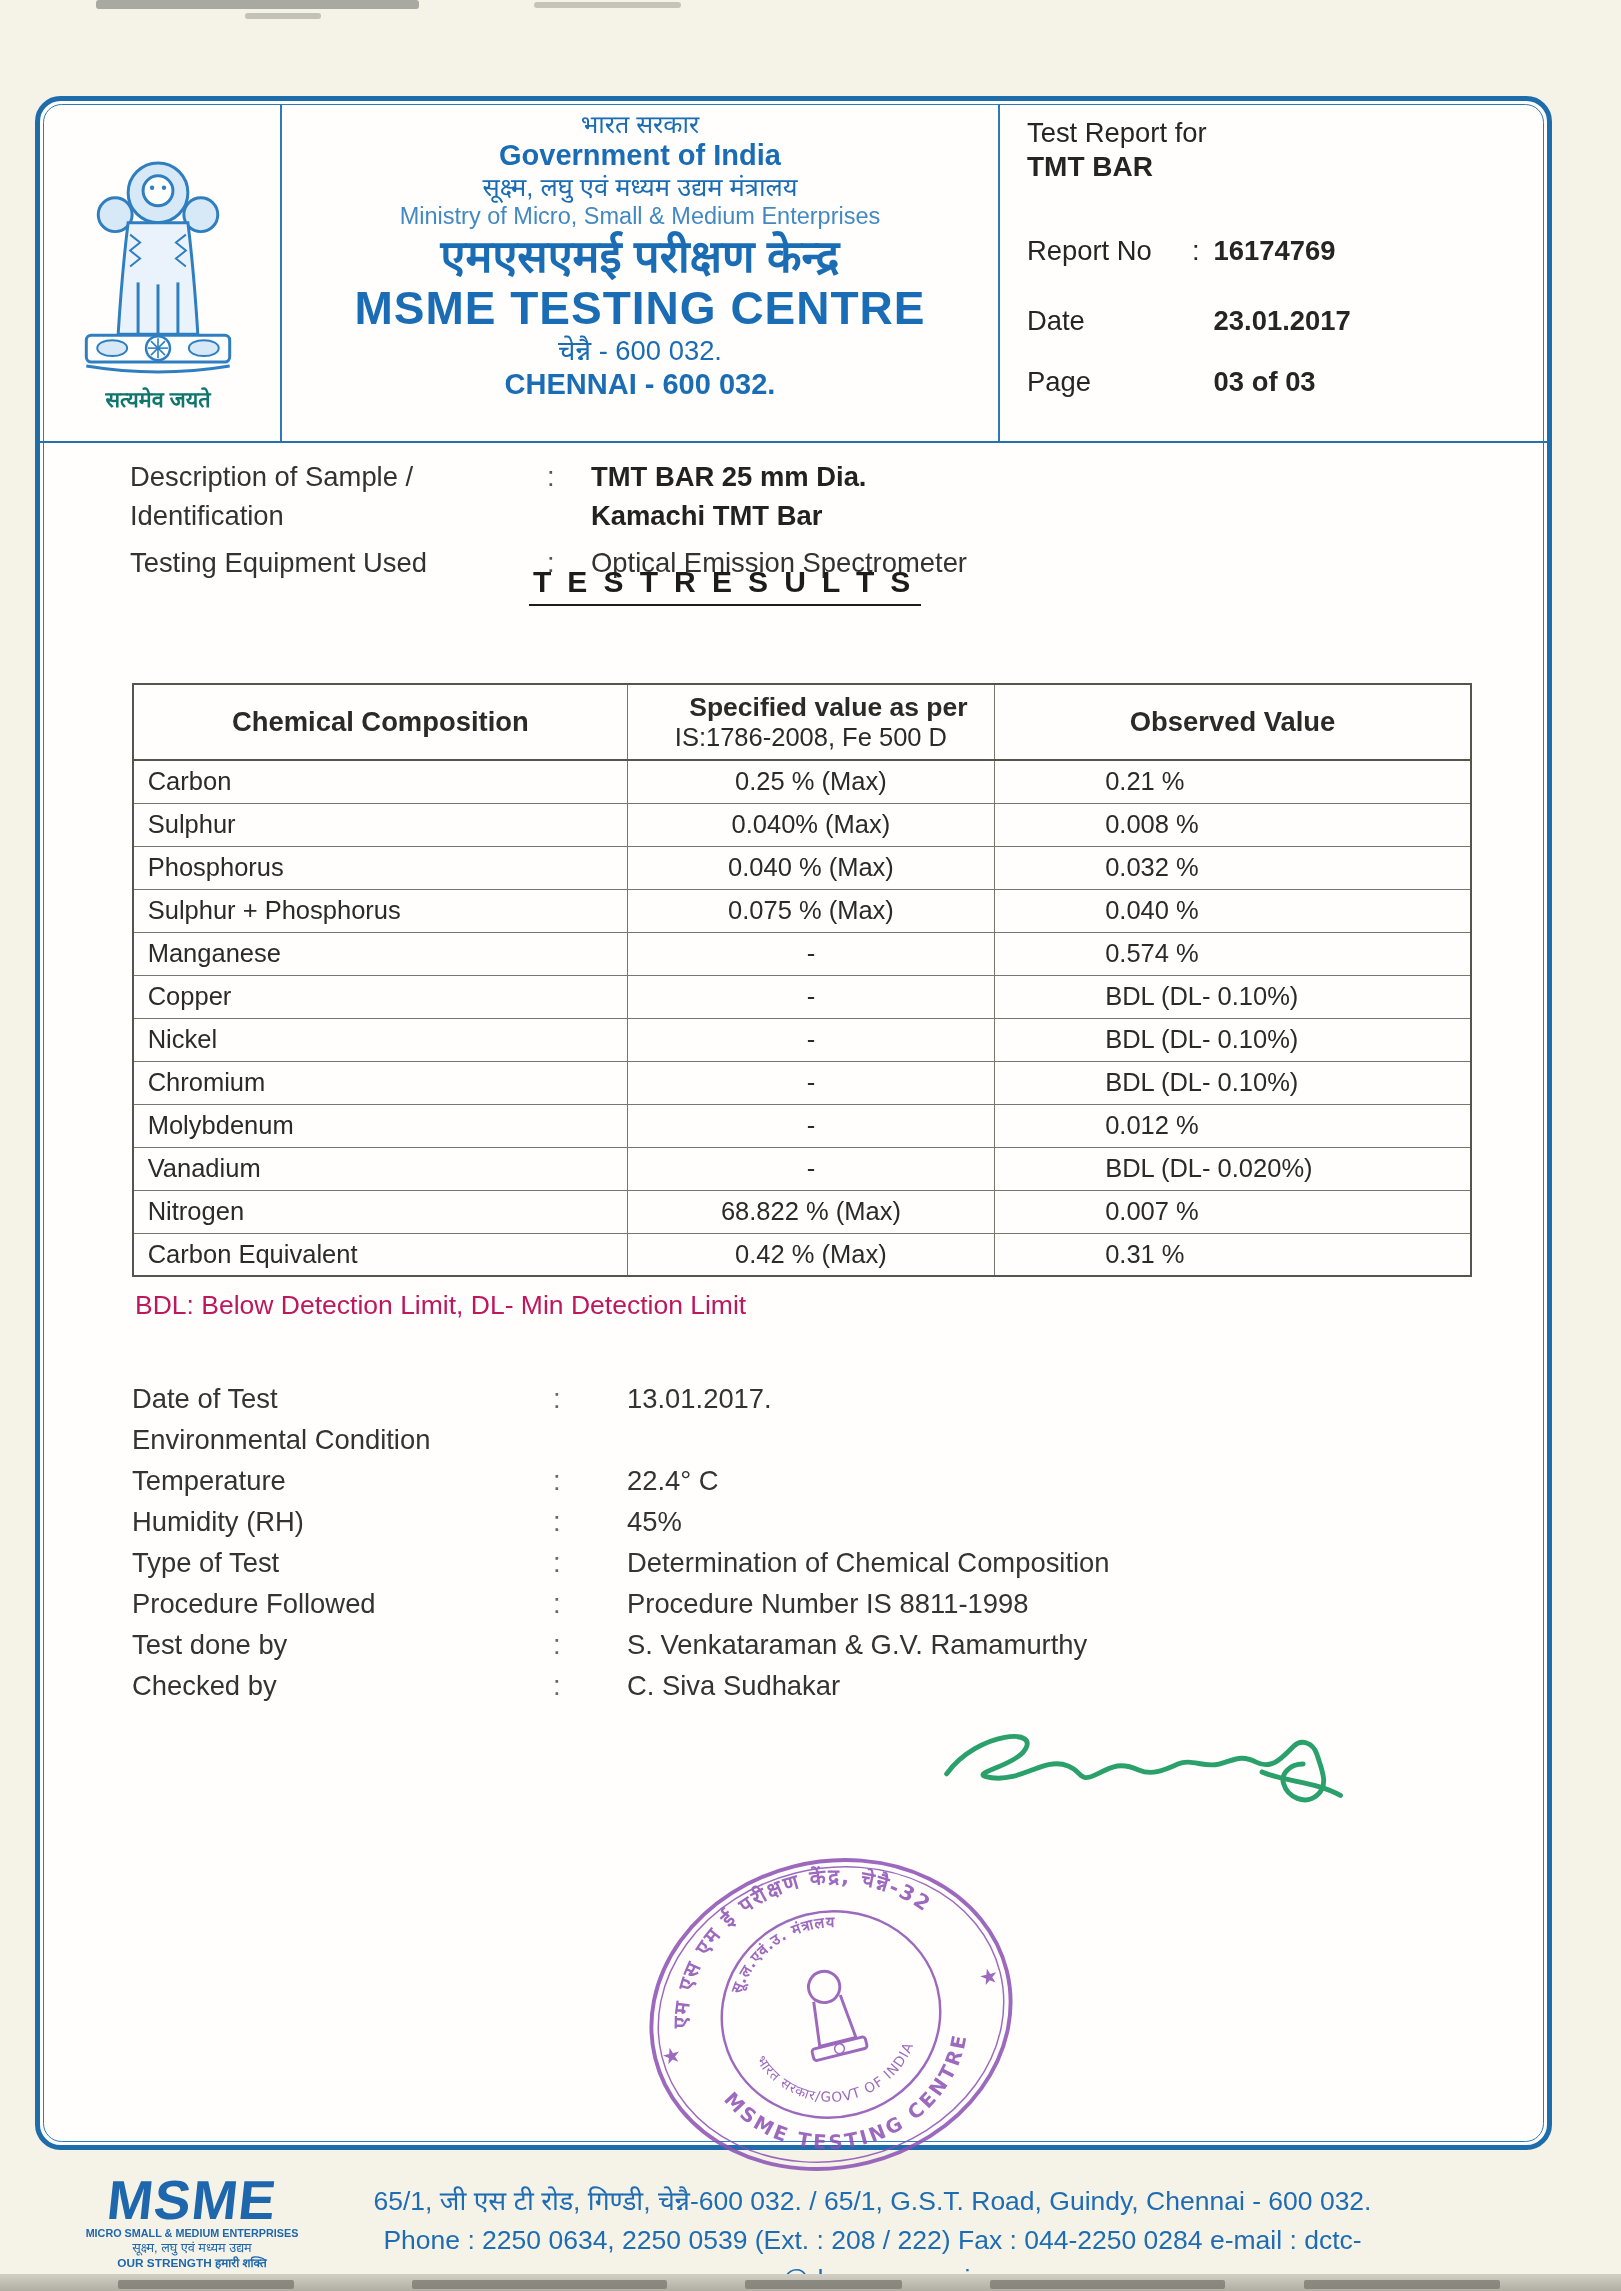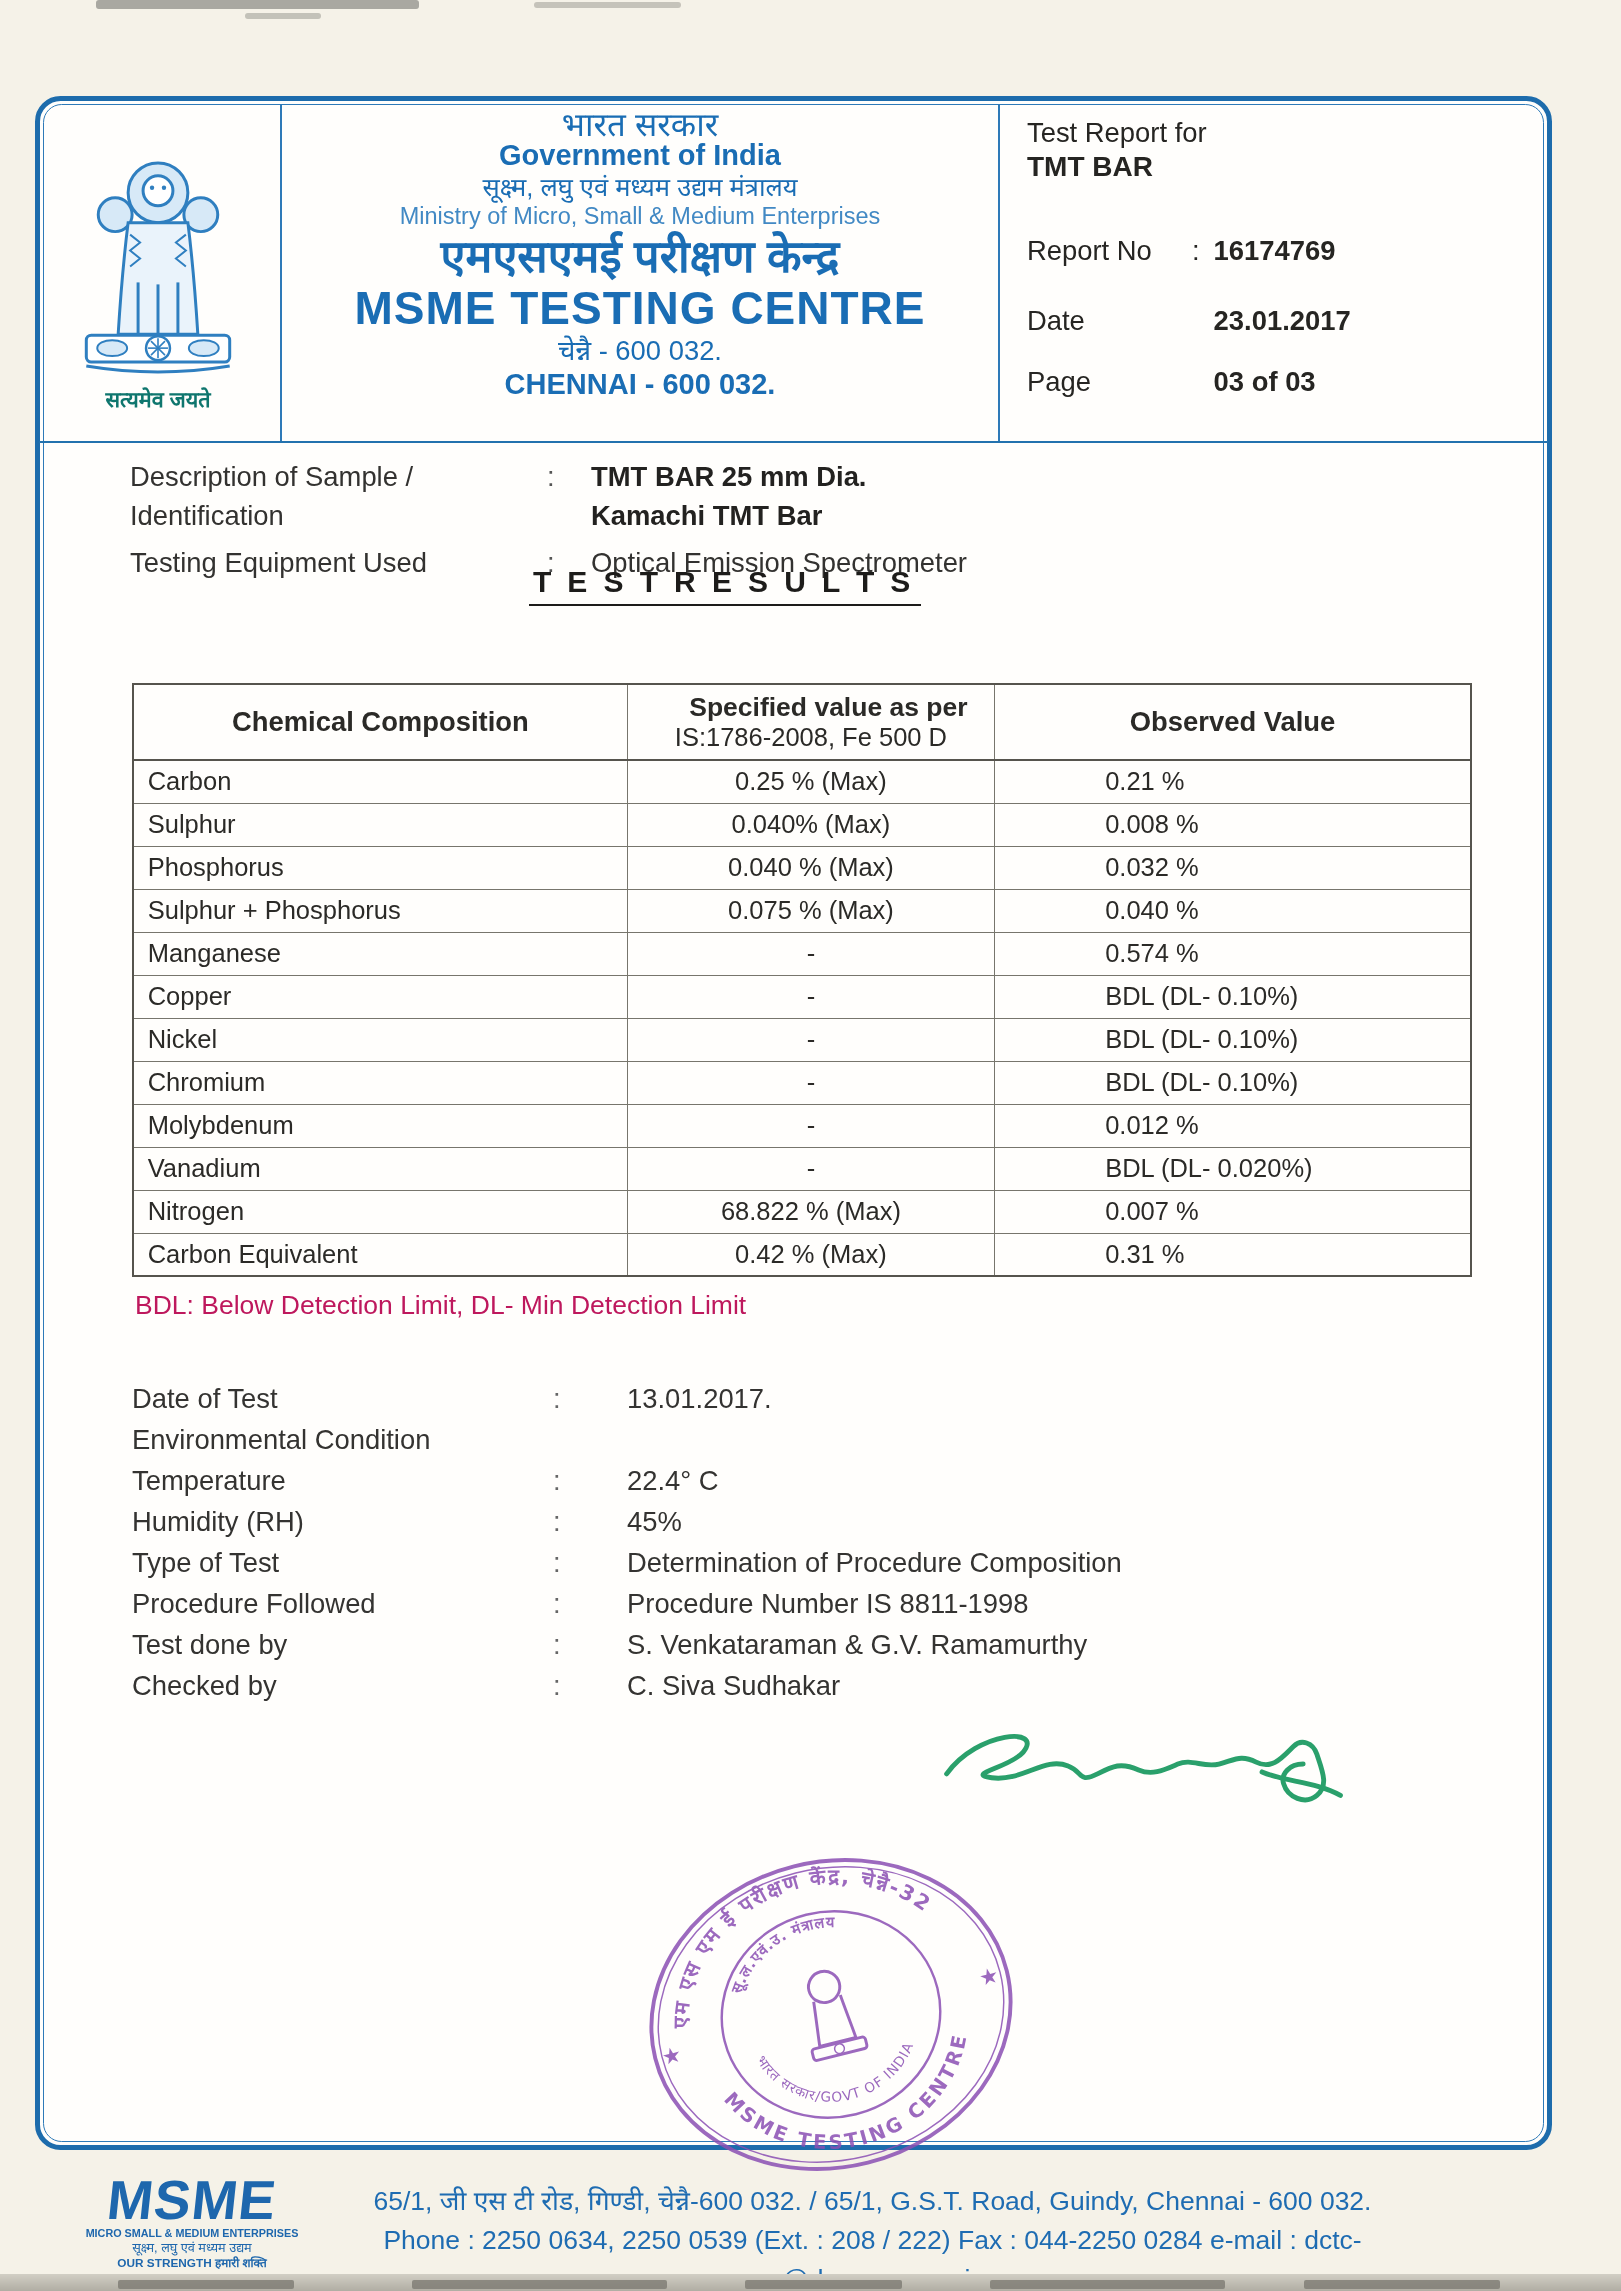--- a/index.html
+++ b/index.html
@@ -27,21 +27,21 @@
   .vline1{left:280px;}
   .vline2{left:998px;}
 
   
   .emblem-wrap{position:absolute;left:57px;top:143px;width:202px;height:235px;}
   .emblem-caption{position:absolute;left:47px;top:384px;width:222px;text-align:center;
                   color:#0f766e;font-weight:bold;font-size:21.6px;}
 
   
   .hdr-center{position:absolute;left:286px;top:110px;width:708px;text-align:center;color:#1a6db4;}
-  .hc-l1{font-size:33px;line-height:29px;}
+  .hc-l1{font-size:25px;line-height:29px;}
   .hc-l2{font-size:29px;font-weight:bold;line-height:33px;}
   .hc-l3{font-size:25.5px;line-height:31px;}
   .hc-l4{font-size:23.5px;line-height:27.4px;color:#4289c4;}
   .hc-l5{font-size:45px;font-weight:bold;line-height:53px;}
   .hc-l6{font-size:46px;font-weight:bold;letter-spacing:1px;line-height:51px;}
   .hc-l7{font-size:27.4px;line-height:33px;}
   .hc-l8{font-size:29px;font-weight:600;line-height:35px;}
 
   
   .hdr-right{position:absolute;left:1027px;top:116px;width:510px;color:#262522;}
@@ -307,21 +307,21 @@
       <span>22.4° C</span>
     </div>
     <div class="det-row">
       <span>Humidity (RH)</span>
       <span class="det-colon">:</span>
       <span>45%</span>
     </div>
     <div class="det-row">
       <span>Type of Test</span>
       <span class="det-colon">:</span>
-      <span>Determination of Procedure Composition</span>
+      <span>Determination of Chemical Composition</span>
     </div>
     <div class="det-row">
       <span>Procedure Followed</span>
       <span class="det-colon">:</span>
       <span>Procedure Number IS 8811-1998</span>
     </div>
     <div class="det-row">
       <span>Test done by</span>
       <span class="det-colon">:</span>
       <span>S. Venkataraman  &amp; G.V. Ramamurthy</span>

